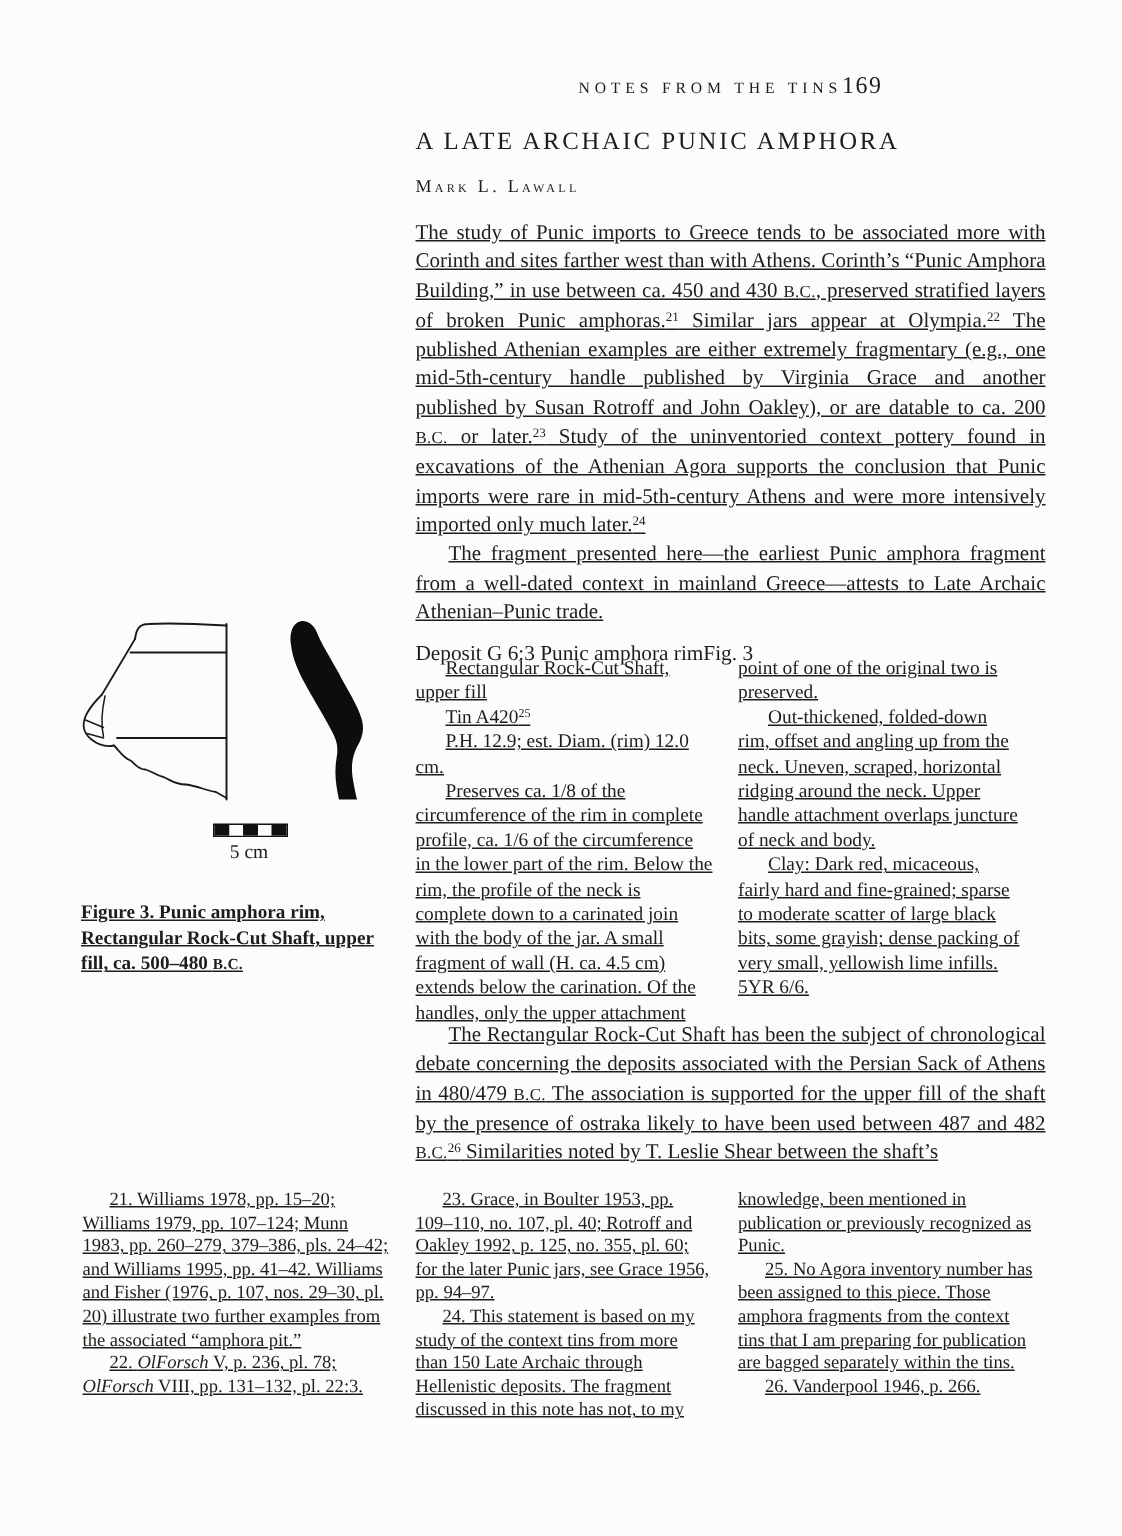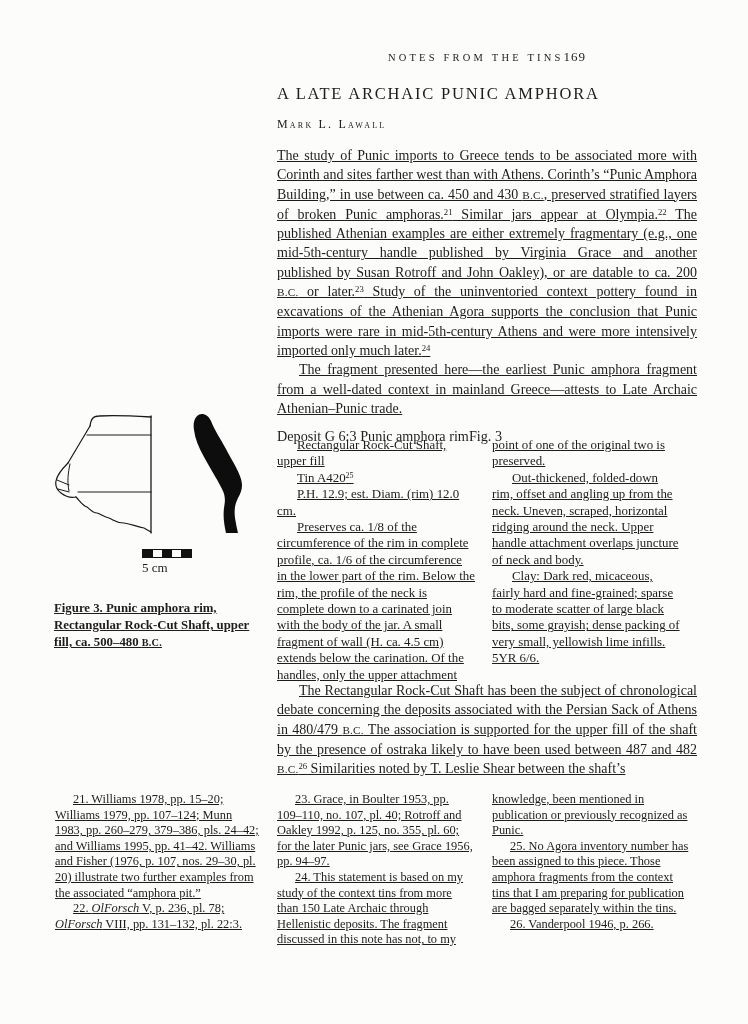--- a/index.html
+++ b/index.html
@@ -9,21 +9,21 @@
     font-family:"Liberation Serif", serif;
     overflow:hidden;
   }
   .abs { position:absolute; }
   sup { font-size:0.62em; vertical-align:baseline; position:relative; top:-0.45em; line-height:0; }
   .sc { font-size:0.8em; letter-spacing:0.02em; }
   p { margin:0;text-decoration:underline; }
 
   .header-row { left:277px; top:49px; width:420px; display:flex; justify-content:center; align-items:baseline; }
   .running-head { font-size:10.5px; letter-spacing:3.2px; }
-  .page-number { font-size:13px; letter-spacing:1px; }
+  .page-number { font-size:16px; letter-spacing:1px; }
 
   .article-title { left:277px; top:84px; font-size:16.5px; letter-spacing:1.8px;text-align:right; }
   .author-name  { left:277px; top:117px; font-size:12px; font-variant:small-caps; letter-spacing:2.2px; }
 
   .main-intro { left:277px; top:146px; width:420px; }
   .body-text { font-size:14px; line-height:19.3px; text-align:justify; }
   .indent { text-indent:22px; }
 
   .catalog-head { left:277px; top:428px; width:420px; display:flex; justify-content:flex-start; font-size:14.2px; }
   .catalog-col { font-size:12.9px; line-height:16.4px; text-align:left; }
@@ -35,21 +35,21 @@
   .closing-para { left:277px; top:681px; width:420px; }
 
   .figure-block { left:54px; top:411px; width:212px; }
   .drawing svg { display:block; }
   .drawing path, .drawing line { stroke:#1a1a1a; fill:none; stroke-linecap:round; }
   .profile-section { fill:#0d0d0d !important; stroke:none !important; }
   .scalebar { margin:7px 0 0 88px; width:48px; height:7px; border:1px solid #111; display:flex; box-sizing:content-box; }
   .scalebar .seg { flex:1; }
   .seg.b { background:#111; }
   .seg.w { background:#fcfcfa; }
-  .scale-label { margin-left:88px; width:48px; text-align:left; font-size:13px; margin-top:2px; }
+  .scale-label { margin-left:88px; width:48px; text-align:center; font-size:13px; margin-top:2px; }
   .figure-caption { margin-top:24px; width:206px; font-weight:bold; font-size:12.8px; line-height:17.2px; }
 
   .footnote-col { top:792px; font-size:12.4px; line-height:15.6px; }
   .footnote-col p { text-indent:18px; }
   .footnote-col p.noindent { text-indent:0; }
   .fn-col1 { left:55px;  width:204px; }
   .fn-col2 { left:277px; width:197px; }
   .fn-col3 { left:492px; width:197px; }
 </style>
 </head>

